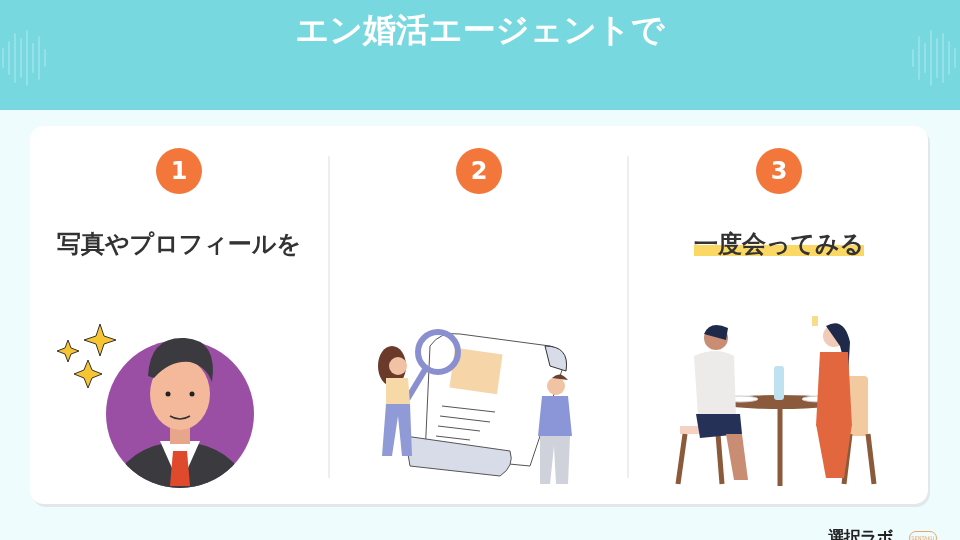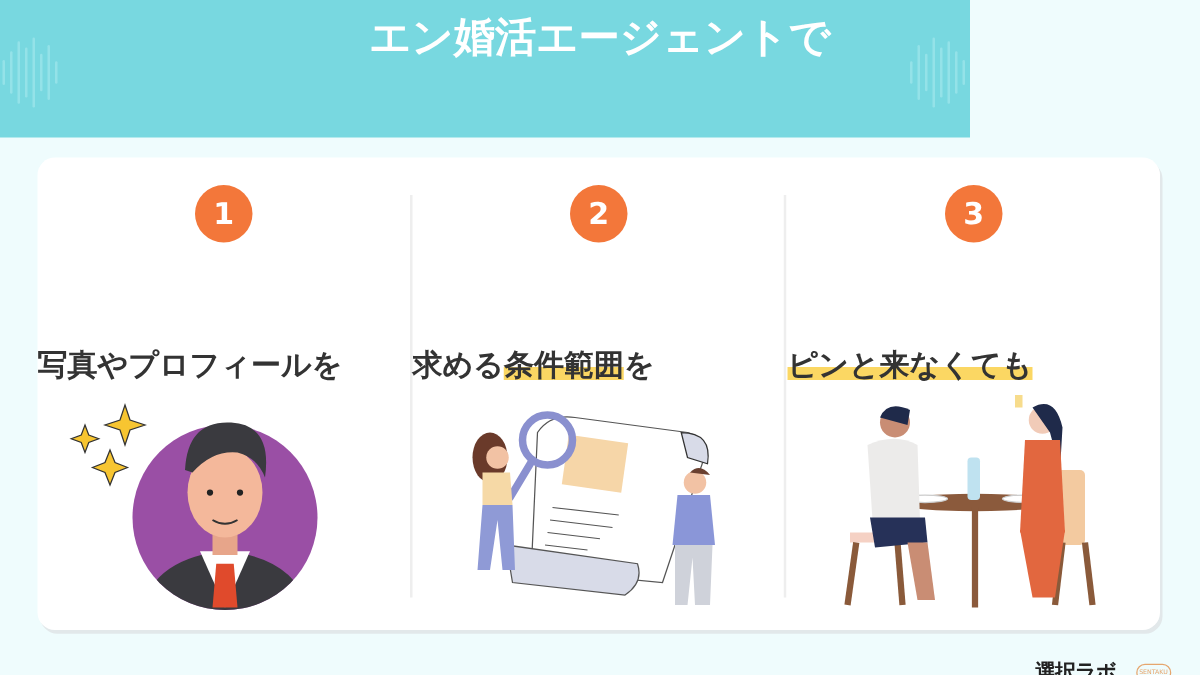--- a/index.html
+++ b/index.html
@@ -1,30 +1,30 @@
 <!DOCTYPE html>
 <html><head>
 <meta charset="utf-8">
 <style>
   * { box-sizing: border-box; margin: 0; padding: 0; }
   html, body { width: 960px; height: 540px; overflow: hidden; }
   body { background: #effcfd; font-family: "DejaVu Sans", sans-serif; position: relative; }
-  .header { position: absolute; left: 0; top: 0; width: 776px; height: 110px; background: #78d8e0; }
+  .header { position: absolute; left: 0; top: 0; width: 960px; height: 110px; background: #78d8e0; }
   .header-title { position: absolute; left: 0; top: 8px; width: 960px; text-align: center; color: #fff; font-weight: bold; font-size: 33px; line-height: 44px; }
   .header-wave { position: absolute; top: 28px; height: 60px; display: flex; align-items: center; gap: 4px; }
   .header-wave span { display: block; width: 2px; background: #94e2e8; border-radius: 1px; }
   .wave-left { left: 2px; }
   .wave-right { right: 4px; }
   .card { position: absolute; left: 30px; top: 126px; width: 898px; height: 378px; background: #fff; border-radius: 14px; box-shadow: 2px 3px 0 #e2e8ea; }
   .col { position: absolute; top: 0; width: 298px; height: 378px; }
   .col-1 { left: 0; } .col-2 { left: 300px; } .col-3 { left: 600px; }
   .divider { position: absolute; top: 30px; width: 2px; height: 322px; background: #eeeeee; }
   .divider-1 { left: 298px; } .divider-2 { left: 597px; }
   .num { position: absolute; left: 50%; top: 22px; width: 46px; height: 46px; margin-left: -23px; border-radius: 50%; background: #f3773a; color: #fff; font-weight: bold; font-size: 24px; line-height: 46px; text-align: center; }
-  .title { position: absolute; left: 0; top: 100px; width: 100%; font-weight: bold; font-size: 24px; line-height: 36px; color: #333; margin-top: 48px; }
+  .title { position: absolute; left: 0; top: 100px; width: 100%; text-align: center; font-weight: bold; font-size: 24px; line-height: 36px; color: #333; }
   .hl { background: linear-gradient(transparent 55%, #fbd763 55%, #fbd763 92%, transparent 92%); }
   .illus { position: absolute; left: 0; top: 190px; width: 100%; height: 180px; }
   .logo { position: absolute; left: 828px; top: 510px; display: flex; align-items: center; gap: 16px; margin-top: 16px; }
   .logo-text { font-weight: bold; font-size: 17px; color: #222; letter-spacing: -1px; }
   .logo-badge { width: 28px; height: 14px; border: 1px solid #e6a66e; border-radius: 7px; font-size: 5px; color: #e6a66e; text-align: center; line-height: 12px; }
 </style>
 </head>
 <body>
 
 <div class="header">
@@ -84,21 +84,20 @@
       <path d="M118 60 Q120 20 155 22 Q188 24 182 66 Q176 50 160 46 Q140 44 124 62 Z" fill="#3a3a3f"></path>
       <circle cx="138" cy="78" r="2.5" fill="#222"></circle>
         <circle cx="162" cy="78" r="2.5" fill="#222"></circle>
       <path d="M140 100 Q150 106 160 100" stroke="#333" stroke-width="1.5" fill="none"></path>
     </svg>
   </div>
 
   <div class="col col-2">
     <div class="num">2</div>
     <div class="title">
-      <div><span>求める</span><span class="hl">条件範囲</span><span>を</span></div>
     </div>
     <svg class="illus" viewBox="0 0 298 180">
       <path d="M100 30 Q110 15 130 18 L220 30 Q240 35 230 60 L200 150 L95 140 Z" fill="#fff" stroke="#555" stroke-width="1"></path>
       <path d="M75 120 L180 135 Q185 150 170 160 L80 150 Z" fill="#d8dbe8" stroke="#555" stroke-width="1"></path>
       <path d="M215 30 Q240 30 236 55 L220 50 Z" fill="#d8dbe8" stroke="#333" stroke-width="1"></path>
       <rect x="122" y="35" width="48" height="40" fill="#f6d6a8" transform="rotate(8 146 55)"></rect>
       <g stroke="#555" stroke-width="1">
           <line x1="112" y1="90" x2="165" y2="96"></line>
           <line x1="110" y1="100" x2="160" y2="106"></line>
           <line x1="108" y1="110" x2="150" y2="115"></line>
@@ -113,21 +112,21 @@
       <circle cx="226" cy="70" r="9" fill="#f2c2a4"></circle>
       <path d="M222 62 Q230 54 238 64" fill="#6a4030"></path>
       <path d="M212 80 L238 80 L242 120 L208 120 Z" fill="#8a96d8"></path>
       <path d="M210 120 L240 120 L238 168 L226 168 L224 130 L220 168 L210 168 Z" fill="#cfd2da"></path>
     </svg>
   </div>
 
   <div class="col col-3">
     <div class="num">3</div>
     <div class="title">
-      <div><span class="hl">ピンと来なくても</span></div>
+      <div><span class="hl">一度会ってみる</span></div>
     </div>
     <svg class="illus" viewBox="0 0 298 180">
       <rect x="50" y="110" width="42" height="8" fill="#f5d1c4"></rect>
       <line x1="55" y1="118" x2="48" y2="168" stroke="#8a5a3a" stroke-width="5"></line>
       <line x1="88" y1="118" x2="92" y2="168" stroke="#8a5a3a" stroke-width="5"></line>
       <rect x="216" y="60" width="22" height="60" fill="#f3caa0" rx="4"></rect>
       <line x1="220" y1="118" x2="214" y2="168" stroke="#8a5a3a" stroke-width="5"></line>
       <line x1="238" y1="118" x2="244" y2="168" stroke="#8a5a3a" stroke-width="5"></line>
       <ellipse cx="150" cy="86" rx="66" ry="7" fill="#8b5a3c"></ellipse>
       <line x1="150" y1="90" x2="150" y2="170" stroke="#8b5a3c" stroke-width="5"></line>

